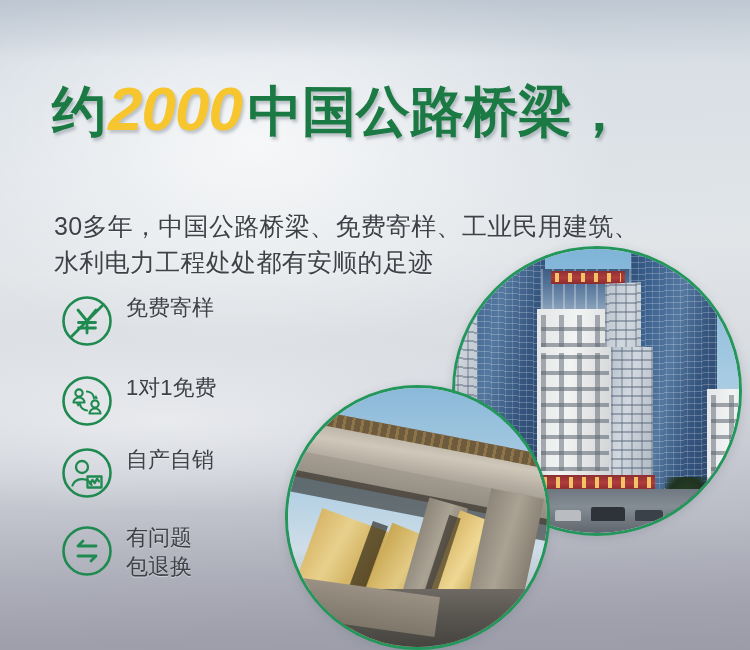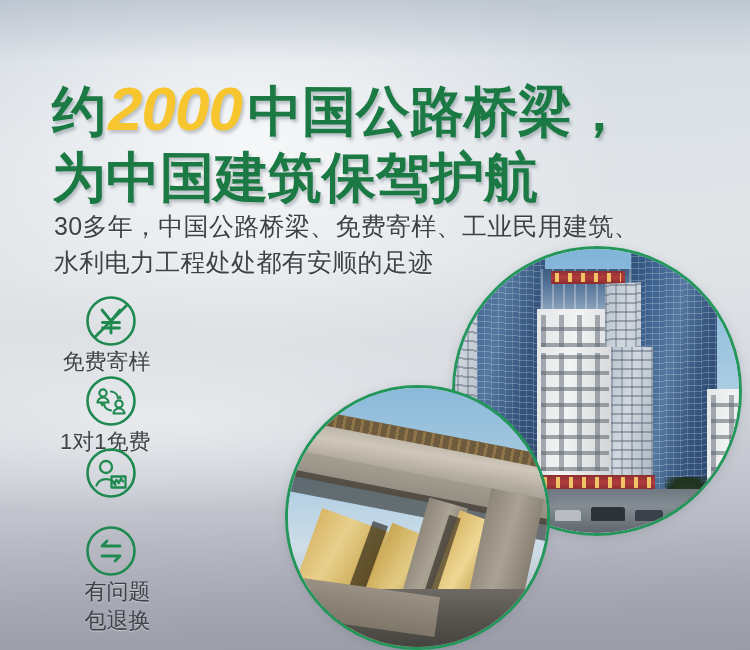--- a/index.html
+++ b/index.html
@@ -93,24 +93,23 @@
 
   
   .features {
     position: absolute;
     left: 60px;
     top: 294px;
     z-index: 6;
   }
   .feature {
     display: flex;
-    align-items: flex-end;
+    align-items: flex-start;
     height: 56px;
     margin-bottom: 24px;
-    flex-direction: column;
   }
   .feature:nth-child(2) { margin-bottom: 16px; }
   .feature:nth-child(3) { margin-bottom: 22px; }
   .f-icon {
     width: 54px;
     height: 54px;
     flex: 0 0 54px;
     margin-right: 12px;
   }
   .f-icon svg { display: block; }
@@ -326,21 +325,20 @@
       <div class="shade" style="left:64px; top:132px; width:16px; height:120px; transform:rotate(20deg); background:rgba(25,20,14,0.6);"></div>
       <div class="shade" style="left:144px; top:126px; width:12px; height:110px; transform:rotate(18deg); background:rgba(25,20,14,0.55);"></div>
 
       <div class="rubble"></div>
       <div class="pier" style="left:-10px; top:198px; width:160px; height:40px; transform:rotate(8deg); background:linear-gradient(180deg,#9a9184,#7d7669);"></div>
     </div>
   </div>
 
   <div class="headline">
     <div class="hl-row1"><span>约</span><span class="num">2000</span><span>中国公路桥梁，</span></div>
-    <div class="hl-row2">为中国建筑保驾护航</div>
   </div>
 
   <div class="subtitle">
     <div>30多年，中国公路桥梁、免费寄样、工业民用建筑、</div>
     <div>水利电力工程处处都有安顺的足迹</div>
   </div>
 
   <div class="features">
 
     <div class="feature">
@@ -389,21 +387,21 @@
           <circle cx="27" cy="27" r="23.5" fill="none" stroke="#1f8a50" stroke-width="2.6"></circle>
           <g fill="none" stroke="#1f8a50" stroke-width="2.3" stroke-linecap="round" stroke-linejoin="round">
             <circle cx="22" cy="21" r="6"></circle>
             <path d="M12.5 39.5 a10 9 0 0 1 19 -0.5"></path>
             <rect x="27.5" y="30.5" width="14" height="11"></rect>
             <path d="M30 37.5 l2.5 -3.5 2.3 3 2.2 -4.2 2 2.6"></path>
           </g>
         </svg>
       </span>
       <span class="f-text">
-        <br>
+        <span>自产自销</span><br>
       </span>
     </div>
 
     <div class="feature">
       <span class="f-icon">
         <svg viewBox="0 0 54 54" width="54" height="54">
           <circle cx="27" cy="27" r="23.5" fill="none" stroke="#1f8a50" stroke-width="2.6"></circle>
           <g fill="none" stroke="#1f8a50" stroke-width="2.8" stroke-linecap="round" stroke-linejoin="round">
             <path d="M36 22 L18 22 L23 17"></path>
             <path d="M18 32 L36 32 L31 37"></path>

